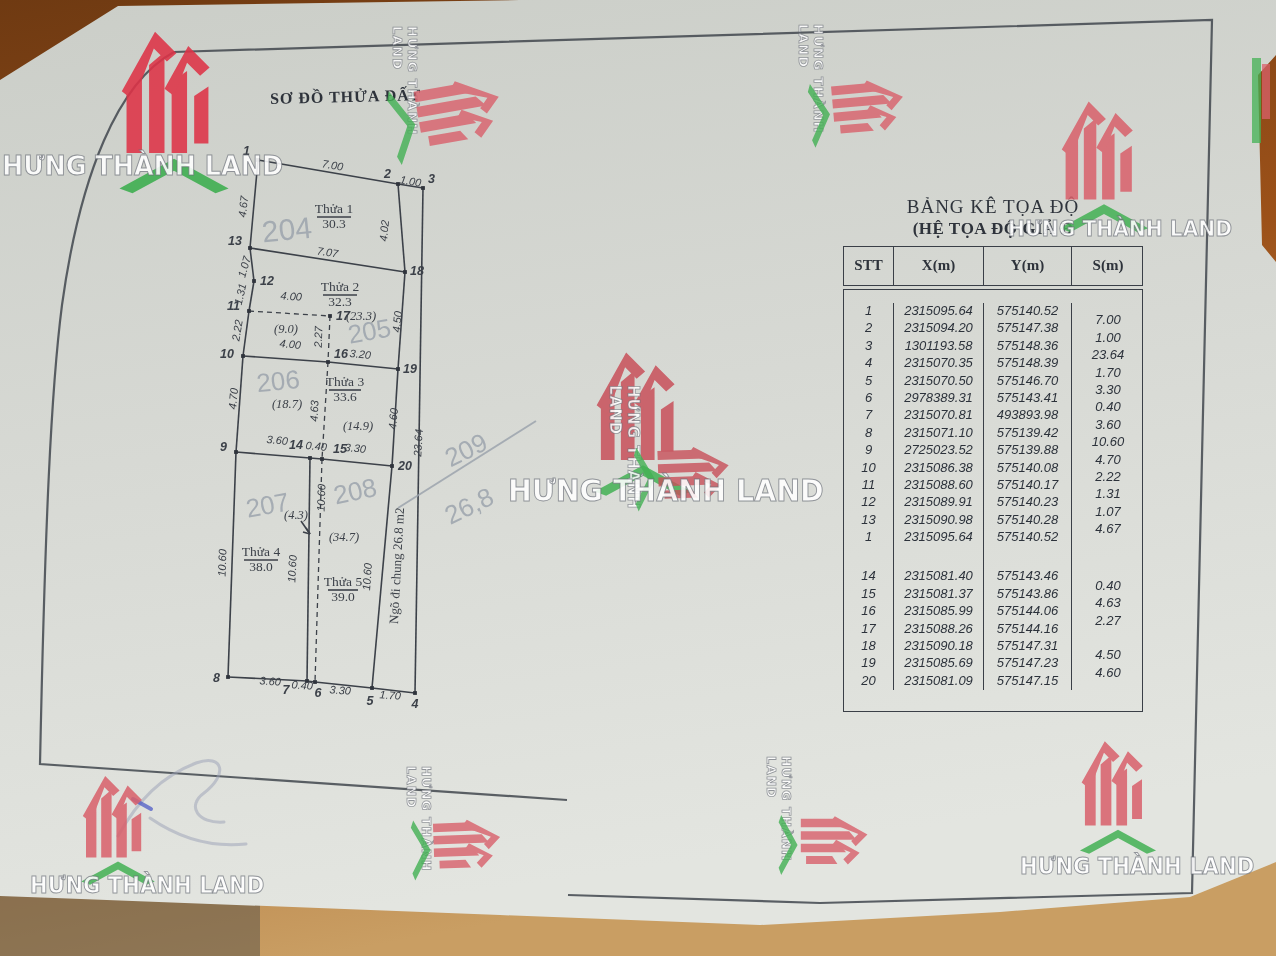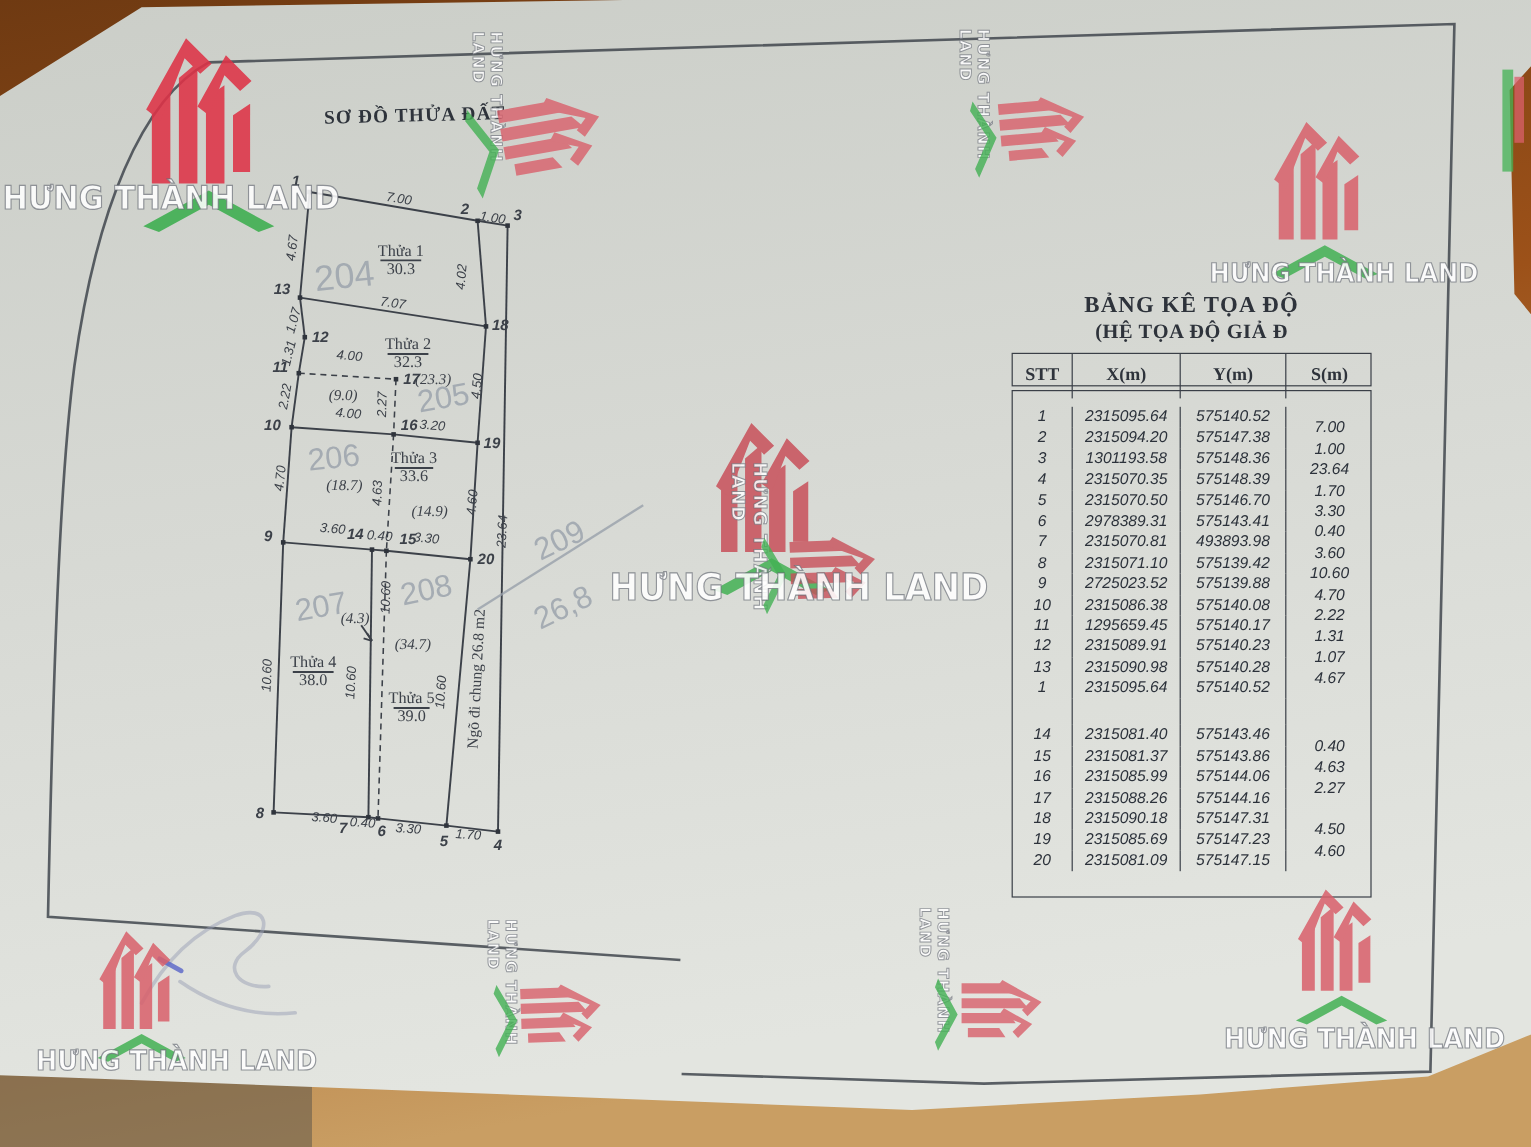--- a/index.html
+++ b/index.html
@@ -7,24 +7,24 @@
          font-family:"Liberation Serif",serif;}
   .stage svg.photo{position:absolute;left:0;top:0;}
 
   
   .doc-title{position:absolute;left:270px;top:88px;width:160px;
     font-family:"Liberation Serif",serif;font-weight:bold;font-size:16px;
     letter-spacing:1px;color:#2e333b;transform:rotate(-1.5deg);white-space:nowrap;}
 
   
   .table-wrap{position:absolute;left:843px;top:196px;width:300px;color:#2e333b;}
-  .tbl-title{text-align:center;font-weight:bold;font-size:19px;letter-spacing:1px;
-    font-family:"Liberation Serif",serif;margin-top:48px;}
+  .tbl-title{text-align:center;font-weight:normal;font-size:19px;letter-spacing:1px;
+    font-family:"Liberation Serif",serif;}
   .tbl-sub{text-align:center;font-size:17px;font-weight:bold;letter-spacing:.5px;margin-top:1px;}
-  .tbl-head{display:grid;grid-template-columns:50px 90px 88px 72px;height:28px;
+  .tbl-head{display:grid;grid-template-columns:50px 90px 88px 72px;height:40px;
     border:1.8px solid #3a3f47;margin-top:7px;box-sizing:border-box;}
   .tbl-head div{line-height:37px;text-align:center;font-weight:bold;font-size:15px;
     border-right:1.5px solid #3a3f47;font-family:"Liberation Serif",serif;}
   .tbl-head div:last-child{border-right:none;}
   .tbl-body{border:1.8px solid #3a3f47;margin-top:3px;box-sizing:border-box;
     padding-top:13px;height:423px;}
   .trow{display:grid;grid-template-columns:50px 90px 88px 72px;height:17.4px;}
   .trow div{font-family:"Liberation Sans",sans-serif;font-style:italic;font-size:13px;
     text-align:center;border-right:1.5px solid #3a3f47;color:#2c323b;}
   .trow div:last-child{border-right:none;}
@@ -290,21 +290,21 @@
           <div><span class="s-val">10.60</span></div>
         </div>
         <div class="trow">
           <div>10</div>
           <div>2315086.38</div>
           <div>575140.08</div>
           <div><span class="s-val">4.70</span></div>
         </div>
         <div class="trow">
           <div>11</div>
-          <div>1295659.45</div>
+          <div>2315088.60</div>
           <div>575140.17</div>
           <div><span class="s-val">2.22</span></div>
         </div>
         <div class="trow">
           <div>12</div>
           <div>2315089.91</div>
           <div>575140.23</div>
           <div><span class="s-val">1.31</span></div>
         </div>
         <div class="trow">

